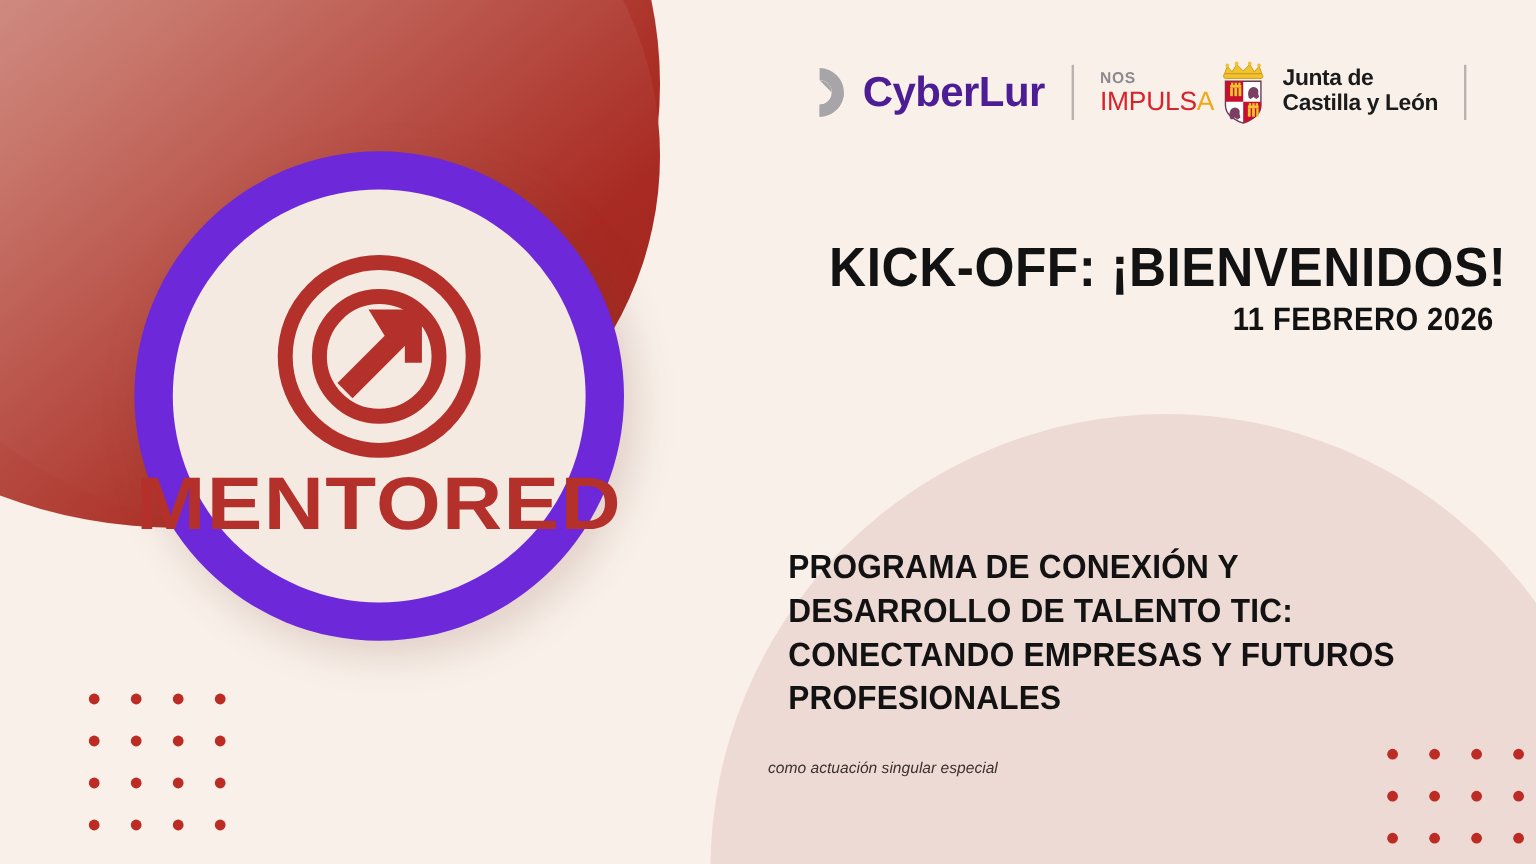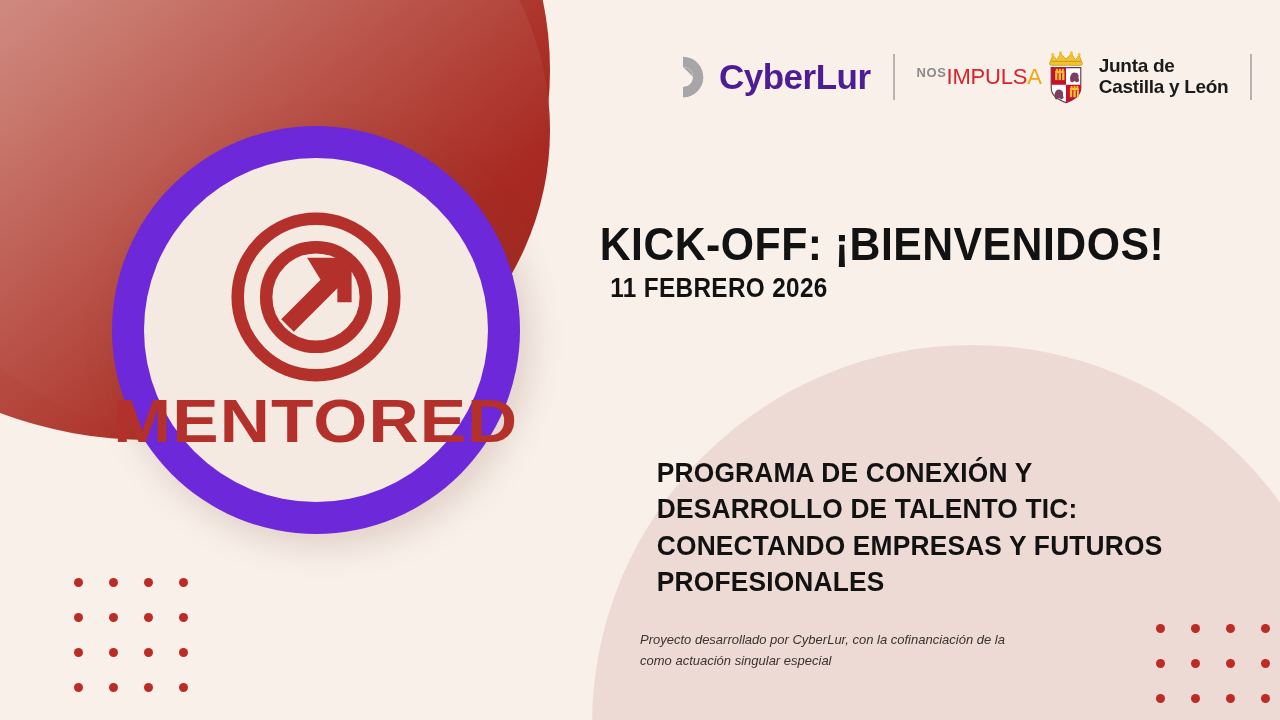--- a/index.html
+++ b/index.html
@@ -103,21 +103,21 @@
     margin:0 22px;
   }
   .cyberlur { display:flex; align-items:center; gap:13px; }
   .cyberlur-text {
     font-family:"Liberation Sans", sans-serif;
     font-weight:bold;
     font-size:35px;
     color:#4c1d95;
     letter-spacing:-0.5px;
   }
-  .impulsa { display:flex; flex-direction:row; line-height:1;justify-content:flex-end; }
+  .impulsa { display:flex; flex-direction:column; line-height:1;justify-content:flex-end; }
   .impulsa-nos {
     font-family:"Liberation Sans", sans-serif;
     font-weight:bold;
     font-size:13px;
     color:#8C8A8C;
     letter-spacing:0.6px;
     margin-bottom:3px;
   }
   .impulsa-main {
     font-family:"Liberation Sans", sans-serif;
@@ -135,23 +135,23 @@
     font-weight:bold;
     font-size:19px;
     color:#1B1B1B;
     line-height:1.1;
     letter-spacing:-0.3px;
   }
 
   
   .headline-wrap {
     position:absolute;
-    left:575px; top:220px;
+    left:575px; top:198px;
     width:705px;
-    text-align:left;
+    text-align:right;
   }
   .headline {
     font-family:"Liberation Sans", sans-serif;
     font-weight:bold;
     font-size:46px;
     color:#121212;
     letter-spacing:0.5px;
     transform:scaleX(0.93);
     line-height:1.05;
     white-space:nowrap;
@@ -323,18 +323,17 @@
   </div>
 
   <div class="program-wrap">
     <div class="program-title">
       <div>PROGRAMA DE CONEXIÓN Y</div>
       <div>DESARROLLO DE TALENTO TIC:</div>
       <div>CONECTANDO EMPRESAS Y FUTUROS</div>
       <div>PROFESIONALES</div>
     </div>
     <div class="program-note">
-      <div>Proyecto desarrollado por CyberLur, con la cofinanciación de la</div>
       <div>como actuación singular especial</div>
     </div>
   </div>
 
 </div>
 
 </body></html>

